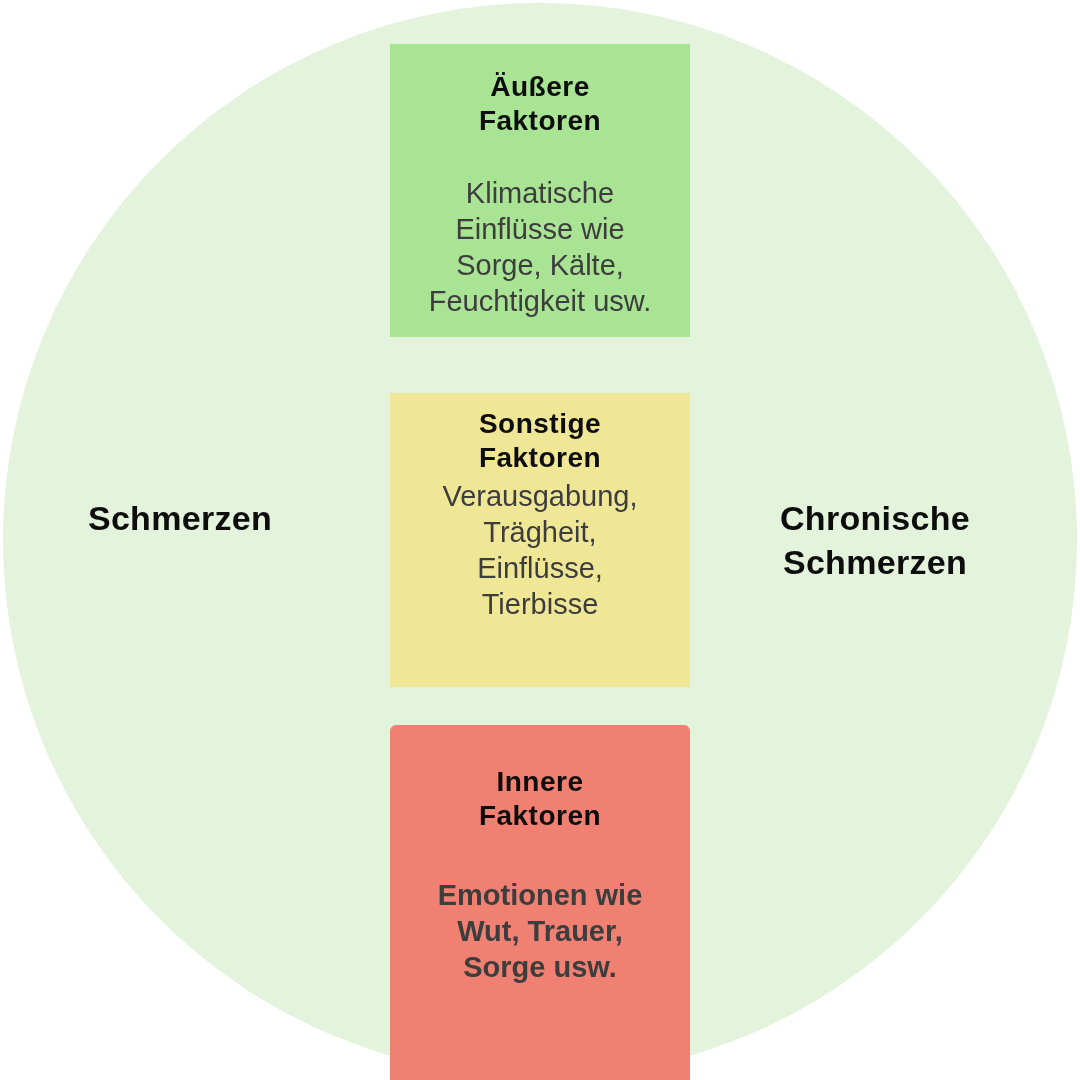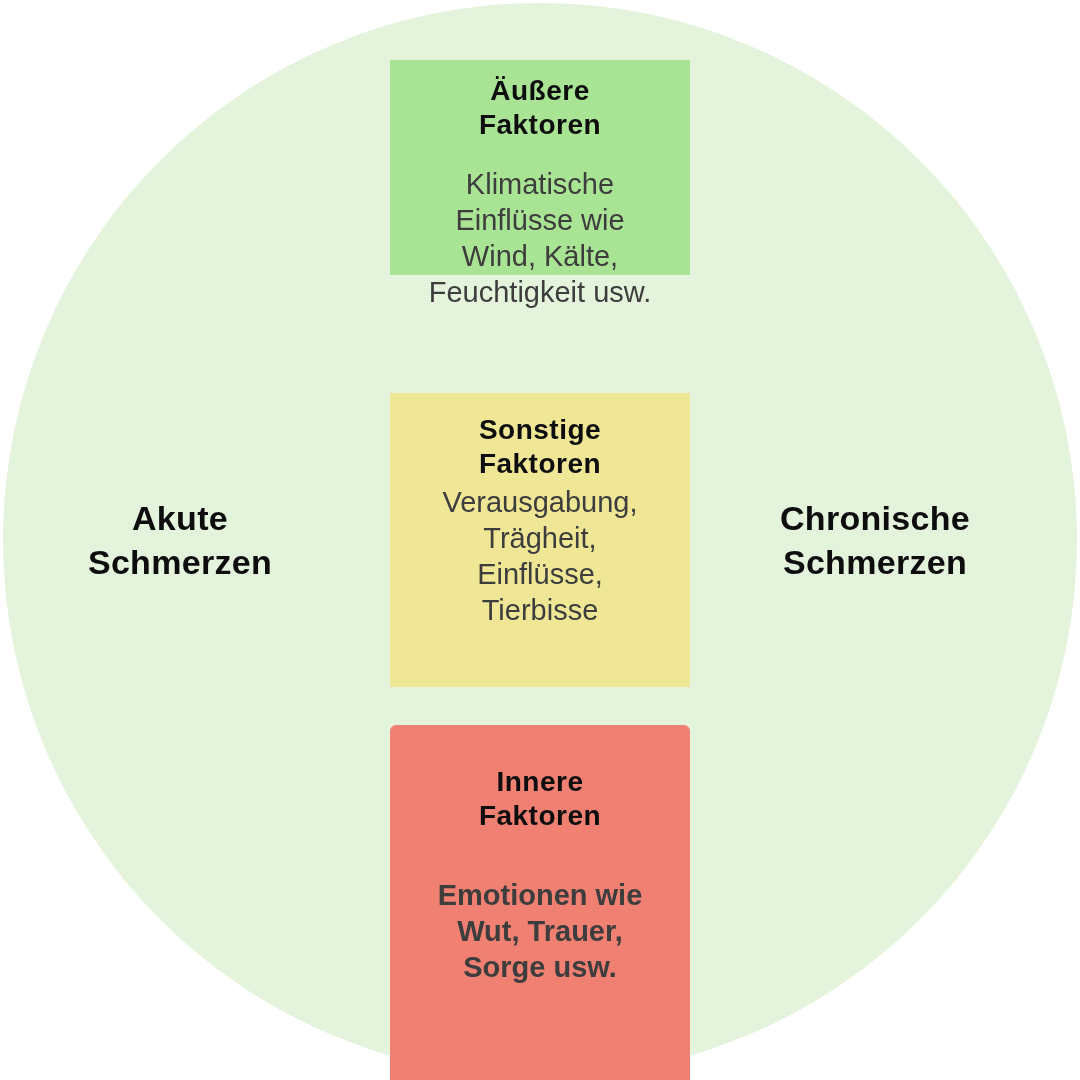--- a/index.html
+++ b/index.html
@@ -21,35 +21,35 @@
     height: 1074px;
     border-radius: 50%;
   }
   .factor-box {
     position: absolute;
     left: 390px;
     width: 300px;
     box-sizing: border-box;
     text-align: center;
   }
-  .box-0 { top: 60px;  height: 215px; padding-top: 14px; }
-  .box-1 { top: 393px; height: 294px; padding-top: 20px; }
+  .box-0 { top: 44px;  height: 293px; padding-top: 26px; }
+  .box-1 { top: 393px; height: 294px; padding-top: 14px; }
   .box-2 { top: 725px; height: 374px; padding-top: 40px; border-radius: 6px; }
   .box-title {
     font-size: 28px;
     line-height: 34px;
     font-weight: 700;
     letter-spacing: 0.5px;
   }
   .box-body {
     font-size: 29px;
     line-height: 36px;
     font-weight: 300;
   }
-  .box-0 .box-body { margin-top: 24px; text-align: center; }
+  .box-0 .box-body { margin-top: 37px; text-align: center; }
   .box-1 .box-body { margin-top: 3px; }
   .box-2 .box-body { margin-top: 44px; }
   .side-label {
     position: absolute;
     top: 496px;
     width: 300px;
     text-align: center;
     font-size: 34px;
     line-height: 44px;
     font-weight: 700;
@@ -57,38 +57,37 @@
   }
   .side-label.left  { left: 30px; }
   .side-label.right { left: 725px; }
 </style>
 </head>
 <body style="background-color: rgb(255, 255, 255);">
 
 <div class="circle" style="background-color: rgb(227, 243, 220);"></div>
 
 <div class="side-label left" style="color: rgb(13, 13, 13);">
-  <div>Akute</div>
   <div>Schmerzen</div>
 </div>
 
 <div class="side-label right" style="color: rgb(13, 13, 13); text-align: center;">
   <div>Chronische</div>
   <div>Schmerzen</div>
 </div>
 
 <div class="factor-box box-0" style="background-color: rgb(169, 228, 148);">
   <div class="box-title" style="color: rgb(13, 13, 13);">
     <div>Äußere</div>
     <div>Faktoren</div>
   </div>
   <div class="box-body" style="color: rgb(61, 61, 61);">
     <div>Klimatische</div>
     <div>Einflüsse wie</div>
-    <div>Wind, Kälte,</div>
+    <div>Sorge, Kälte,</div>
     <div>Feuchtigkeit usw.</div>
   </div>
 </div>
 
 <div class="factor-box box-1" style="background-color: rgb(240, 231, 150);">
   <div class="box-title" style="color: rgb(13, 13, 13);">
     <div>Sonstige</div>
     <div>Faktoren</div>
   </div>
   <div class="box-body" style="color: rgb(61, 61, 61);">

